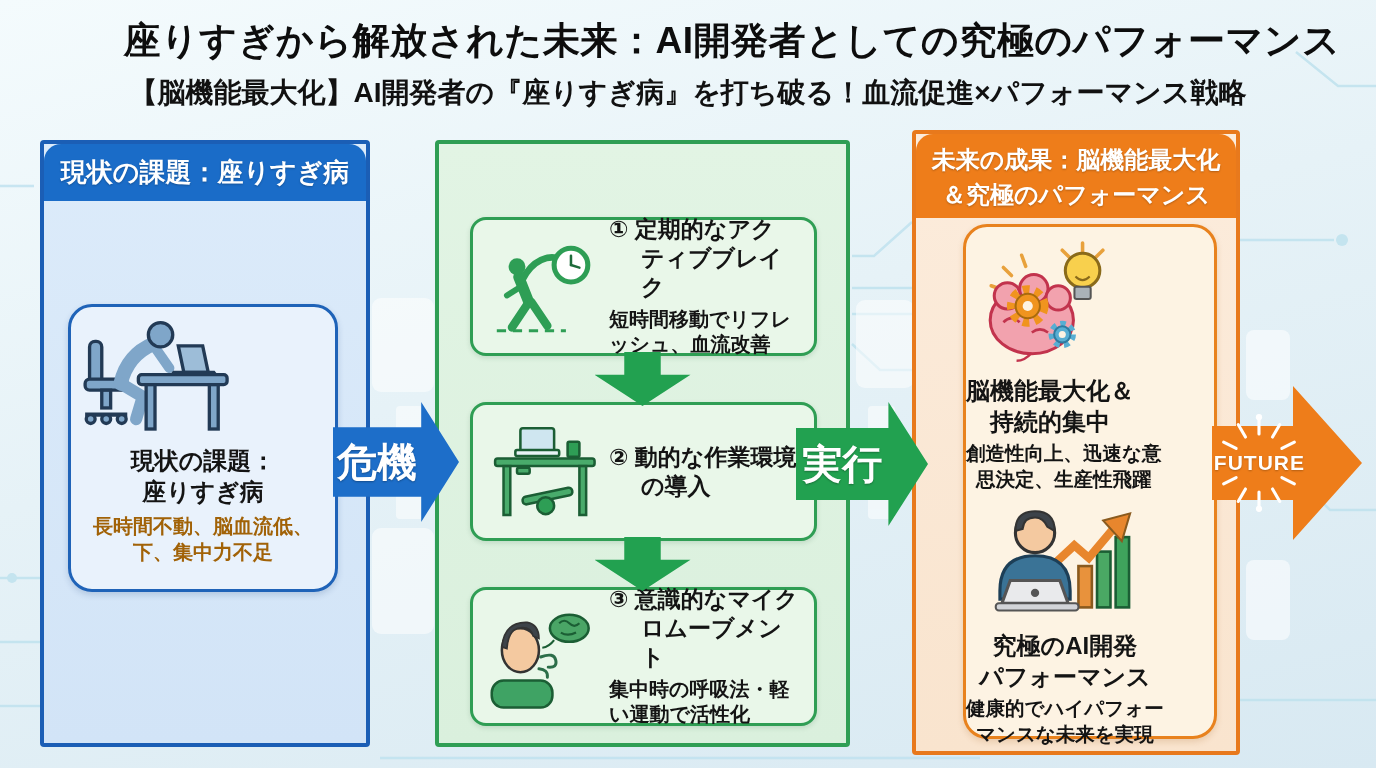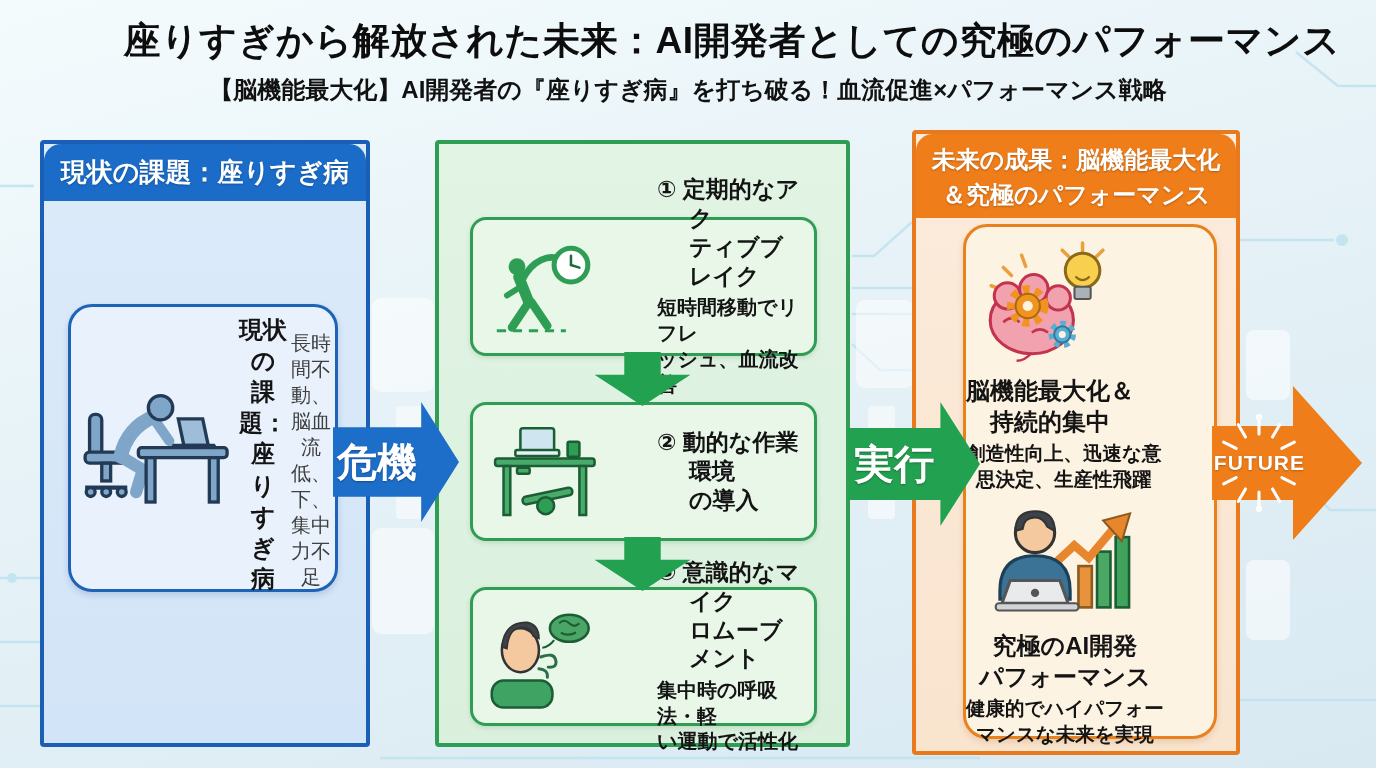--- a/index.html
+++ b/index.html
@@ -4,46 +4,46 @@
 <style>
   html,body{margin:0;padding:0;}
   body{font-family:"Liberation Sans","DejaVu Sans",sans-serif;background:#dfeef5;}
   .stage{position:relative;width:1376px;height:768px;overflow:hidden;
     background:linear-gradient(165deg,#f4fbfd 0%,#e6f2f7 45%,#d8e9f2 100%);}
   .bg-circuit{position:absolute;left:0;top:0;width:1376px;height:768px;z-index:0;}
 
   .main-title{position:absolute;left:0;top:16px;width:100%;text-align:center;
     font-size:37px;font-weight:900;color:#0d0d0d;letter-spacing:.5px;z-index:3;margin-left:44px;}
   .sub-title{position:absolute;left:0;top:74px;width:100%;text-align:center;
-    font-size:24px;font-weight:800;color:#111;z-index:3;}
+    font-size:28px;font-weight:800;color:#111;z-index:3;}
 
   .col{position:absolute;border-radius:4px;z-index:1;box-sizing:border-box;}
   .col-header{position:absolute;left:0;top:0;width:100%;box-sizing:border-box;
     color:#fff;font-weight:800;text-align:center;border-radius:17px 17px 0 0;
     text-shadow:0 1px 2px rgba(0,0,0,.25);}
   .pre{white-space:pre-line;}
 
   
   .col-problem{left:40px;top:140px;width:330px;height:607px;
     background:linear-gradient(180deg,#dcebfa,#d2e4f7);border:4px solid #1b5eb5;}
   .col-problem .col-header{background:#1a6cc8;height:57px;line-height:57px;font-size:26px;}
   .problem-card{position:absolute;left:24px;top:160px;width:270px;height:288px;
     background:#e9f2fc;border:3px solid #1f63b8;border-radius:24px;box-sizing:border-box;
-    display:flex;flex-direction:row;align-items:center;padding-top:10px;
+    display:flex;flex-direction:column;padding-top:10px;
     box-shadow:0 3px 6px rgba(20,60,120,.18);}
   .problem-title{font-size:24px;font-weight:800;color:#141414;text-align:center;line-height:1.3;margin-top:2px;}
-  .problem-desc{font-size:20px;font-weight:400;color:#404040;text-align:center;line-height:1.3;margin-top:13px;}
+  .problem-desc{font-size:20px;font-weight:700;color:#a16207;text-align:center;line-height:1.3;margin-top:6px;}
 
   
   .col-strategy{left:435px;top:140px;width:415px;height:607px;
     background:linear-gradient(180deg,#e2f4e4,#daf0dd);border:4px solid #2f9e54;}
   .col-strategy .col-header{background:#23a14e;height:57px;line-height:57px;font-size:25px;}
   .step-card{position:absolute;left:31px;width:347px;height:139px;
     background:#e9f7e9;border:3px solid #2f9e54;border-radius:16px;box-sizing:border-box;
-    display:flex;align-items:center;padding:6px 10px;box-shadow:0 2px 5px rgba(30,90,50,.15);gap:48px;}
+    display:flex;align-items:center;padding:6px 10px;box-shadow:0 2px 5px rgba(30,90,50,.15);}
   .step-card .icon{flex:0 0 122px;display:flex;justify-content:center;}
   .step-text{flex:1;margin-left:4px;}
   .step-title{font-size:23px;font-weight:800;color:#141414;line-height:1.25;
     white-space:pre-line;text-indent:-32px;padding-left:32px;}
   .step-desc{font-size:20px;font-weight:700;color:#141414;line-height:1.28;margin-top:5px;white-space:pre-line;}
   .down-arrow{position:absolute;left:50%;transform:translateX(-50%);width:96px;height:54px;
     background:#22a150;z-index:2;
     clip-path:polygon(31% 0,69% 0,69% 42%,100% 42%,50% 100%,0 42%,31% 42%);}
 
   
@@ -60,21 +60,21 @@
 
   
   .h-arrow{position:absolute;z-index:2;display:flex;align-items:center;}
   .h-arrow .shape{position:absolute;left:0;top:0;width:100%;height:100%;
     clip-path:polygon(0 21%,70% 21%,70% 0,100% 50%,70% 100%,70% 79%,0 79%);}
   .h-arrow .lbl{position:absolute;left:0;top:0;width:70%;height:100%;
     display:flex;align-items:center;justify-content:center;
     color:#fff;font-size:40px;font-weight:800;text-shadow:0 1px 2px rgba(0,0,0,.3);}
   .arrow-crisis{left:333px;top:402px;width:126px;height:120px;}
   .arrow-crisis .shape{background:#1d6ec9;}
-  .arrow-exec{left:848px;top:402px;width:132px;height:124px;}
+  .arrow-exec{left:796px;top:402px;width:132px;height:124px;}
   .arrow-exec .shape{background:#22a150;}
   .arrow-future{left:1212px;top:386px;width:150px;height:154px;}
   .arrow-future .shape{background:#ee7d1a;clip-path:polygon(0 26%,54% 26%,54% 0,100% 50%,54% 100%,54% 74%,0 74%);}
   .future-wrap{position:absolute;left:0;top:0;width:62%;height:100%;display:flex;align-items:center;justify-content:flex-end;}
   .future-burst{position:absolute;left:50%;top:50%;transform:translate(-50%,-50%);}
   .future-lbl{position:relative;color:#fff;font-size:21px;font-weight:800;letter-spacing:1px;
     text-shadow:0 1px 2px rgba(0,0,0,.25);}
 </style>
 </head>
 <body>

